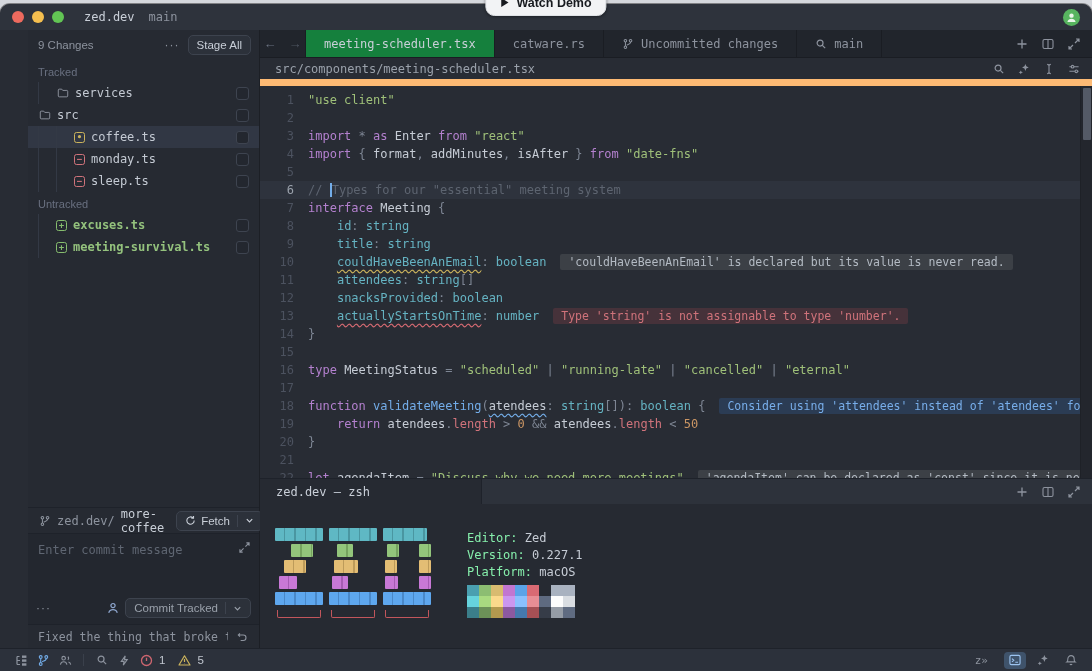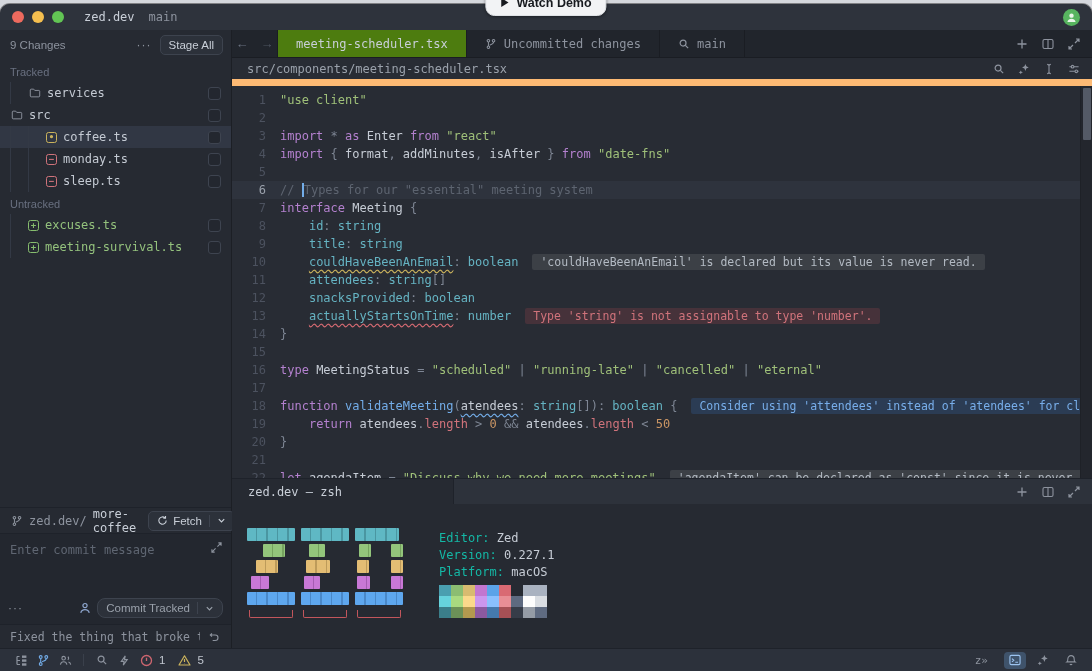--- a/index.html
+++ b/index.html
@@ -25,64 +25,64 @@
   #watch-demo { position:absolute; top:-11px; left:50%; transform:translateX(-50%);
     height:27px; background:#f2f3f5; border:1px solid #dfe2e6; border-radius:9px;
     display:flex; align-items:center; gap:7px; padding:0 14px; z-index:60;
     box-shadow:0 1px 3px rgba(0,0,0,.35); font-size:12.5px; font-weight:bold; color:#171a1f; }
 
   
   #main { flex:1; display:flex; min-height:0; }
 
   
   #sidebar { width:232px; flex:0 0 auto; background:#262a32; border-right:1px solid #1c1f25;
-    display:flex; flex-direction:column; min-height:0; }
+    display:flex; flex-direction:column; min-height:0;margin-left:28px; }
   #git-header { height:30px; display:flex; align-items:center; padding:0 8px 0 10px; gap:8px; }
   #changes-label { font-size:11.5px; color:#8d939e; flex:1; }
   .dots-btn { color:#8d939e; font-size:12px; letter-spacing:1px; cursor:default; }
   .btn { display:inline-flex; align-items:center; gap:5px; height:20px; padding:0 8px;
     border:1px solid #3d434e; border-radius:5px; background:#2c313a; color:#c9cfd8; font-size:11.5px; }
   .btn .divider { width:1px; height:12px; background:#3d434e; margin:0 2px; }
   .section-label { font-size:11px; color:#697080; padding:6px 10px 4px; }
   #git-tree { flex:1; overflow:hidden; }
   .trow { height:22px; display:flex; align-items:center; padding:0 10px; gap:6px;
     font-family:"DejaVu Sans Mono",monospace; font-size:12px; color:#c4cad3; }
   .trow.sel { background:#313744; }
   .guide { width:12px; align-self:stretch; border-left:1px solid #333945; flex:0 0 auto; }
   .ticon { width:13px; height:13px; display:flex; align-items:center; justify-content:center; color:#8d939e; flex:0 0 auto; }
   .gitstat { width:11px; height:11px; border-radius:2.5px; border:1px solid currentColor;
     font:bold 9px/9px "DejaVu Sans Mono",monospace; display:flex; align-items:center; justify-content:center; flex:0 0 auto; }
   .gitstat.m { color:#cbb35c; } .gitstat.d { color:#d0737b; } .gitstat.a { color:#86bd6e; }
   .tname { flex:1; white-space:nowrap; overflow:hidden; }
-  .tname.added { color:#94c27d; }
+  .tname.added { color:#94c27d;font-weight:bold; }
   .checkbox { width:13px; height:13px; border:1px solid #3e4450; border-radius:3px; background:#23272f; flex:0 0 auto; }
 
   #branch-row { height:26px; border-top:1px solid #1e222a; display:flex; align-items:center; padding:0 8px 0 10px; gap:6px; }
   #branch-remote { font-family:"DejaVu Sans Mono",monospace; font-size:12px; color:#8d939e; }
   #branch-name { font-family:"DejaVu Sans Mono",monospace; font-size:12px; color:#c9cfd8; }
   #commit-box { height:92px; background:#23272f; border-top:1px solid #1e222a; border-bottom:1px solid #1e222a;
     position:relative; }
   #commit-placeholder { position:absolute; top:9px; left:10px; font-family:"DejaVu Sans Mono",monospace;
     font-size:12px; color:#5f6672; }
   #commit-expand { position:absolute; top:8px; right:9px; color:#8d939e; }
   #commit-controls { position:absolute; bottom:6px; left:8px; right:8px; display:flex; align-items:center; }
   #commit-controls .spacer { flex:1; }
-  #commit-btn { color:#9aa1ab;border-radius:8px; }
+  #commit-btn { color:#9aa1ab; }
   #last-commit { height:23px; display:flex; align-items:center; padding:0 10px; gap:8px; background:#262a32; }
   #last-commit-msg { flex:1; font-family:"DejaVu Sans Mono",monospace; font-size:11.5px; color:#8d939e;
     white-space:nowrap; overflow:hidden; }
 
   
   #editor-region { flex:1; display:flex; flex-direction:column; min-width:0; }
   #tabbar { height:28px; background:#21252c; border-bottom:1px solid #1a1d23; display:flex; align-items:stretch; flex:0 0 auto; }
   #nav-btns { width:46px; display:flex; align-items:center; justify-content:center; gap:12px;
     border-right:1px solid #1a1d23; color:#6a7280; font-size:13px; }
   .tab { display:flex; align-items:center; gap:7px; padding:0 18px; border-right:1px solid #1a1d23;
     font-family:"DejaVu Sans Mono",monospace; font-size:12px; color:#8d939e; }
-  .tab.active { background:#4d7c0f; color:#c9cfd8; }
+  .tab.active { background:#15803d; color:#c9cfd8; }
   .tab .icn { display:flex; color:#8d939e; }
   #tabbar-right { margin-left:auto; display:flex; align-items:center; gap:14px; padding:0 12px; color:#8d939e; }
 
   #breadcrumb-row { height:28px; background:#282c34; border-bottom:7px solid #fdba74;
     display:flex; align-items:center; padding:0 12px 0 15px; flex:0 0 auto; }
   #breadcrumb { font-family:"DejaVu Sans Mono",monospace; font-size:12px; color:#9aa1ab; flex:1; }
   #breadcrumb-icons { display:flex; gap:13px; color:#8d939e; align-items:center; }
 
   
   #code { flex:1; min-height:0; overflow:hidden; position:relative; padding-top:5px;
@@ -119,21 +119,21 @@
   .letter { position:relative; width:48px; height:90px; }
   .bar { position:absolute; height:13px; border-radius:1px; }
   .bar.teal    { background:repeating-linear-gradient(90deg,#5fb8c4 0 9px, #4a96a1 9px 10.5px); }
   .bar.green   { background:repeating-linear-gradient(90deg,#93c57b 0 9px, #76a35f 9px 10.5px); }
   .bar.yellow  { background:repeating-linear-gradient(90deg,#e3bd74 0 9px, #bd9b5a 9px 10.5px); }
   .bar.magenta { background:repeating-linear-gradient(90deg,#c878d6 0 9px, #a55cb3 9px 10.5px); }
   .bar.blue    { background:repeating-linear-gradient(90deg,#5ea7ee 0 9px, #4a88c8 9px 10.5px); }
   .art-red { position:absolute; left:2px; right:2px; bottom:0; height:8px;
     border:1.5px solid #c2565c; border-top:none; border-radius:0 0 2px 2px; }
   #term-info { position:absolute; left:207px; top:26px; font-size:12px; line-height:17px; }
-  .info-line .lbl { color:#14b8a6; } .info-line .val { color:#c6ccd5; }
+  .info-line .lbl { color:#86efac; } .info-line .val { color:#c6ccd5; }
   #palette { position:absolute; left:207px; top:81px; display:grid; grid-template-columns:repeat(9,12px);
     grid-auto-rows:11px; }
 
   
   #statusbar { height:23px; flex:0 0 auto; background:#2c313b; border-top:1px solid #1e222a;
     display:flex; align-items:center; padding:0 10px; gap:0; }
   .sb-icon { display:flex; align-items:center; justify-content:center; width:22px; height:18px; color:#8d939e; }
   .sb-icon.blue { color:#73ade9; }
   .sb-divider { width:1px; height:12px; background:#3a404b; margin:0 7px; }
   .sb-count { font-size:11.5px; color:#c0c6cf; margin:0 8px 0 2px; }
@@ -291,20 +291,23 @@
       <div id="editor-region">
 
         <div id="tabbar">
           <div id="nav-btns">
             <span>←</span>
             <span style="color:#4d5460">→</span>
           </div>
           <div id="tabs" style="display:flex">
               <div class="tab active">
                 <span>meeting-scheduler.tsx</span>
+              </div>
+              <div class="tab">
+                <span>catware.rs</span>
               </div>
               <div class="tab">
                 <span class="icn">
                   <svg viewBox="0 0 14 14" width="12" height="12" fill="none" stroke="currentColor" stroke-width="1.2">
                     <circle cx="4" cy="3.2" r="1.5"></circle>
                     <circle cx="4" cy="10.8" r="1.5"></circle>
                     <circle cx="10" cy="3.2" r="1.5"></circle>
                     <path d="M4 4.8v4.4M10 4.8c0 2.6-2.7 2.7-4.5 3.3"></path>
                   </svg>
                 </span>

